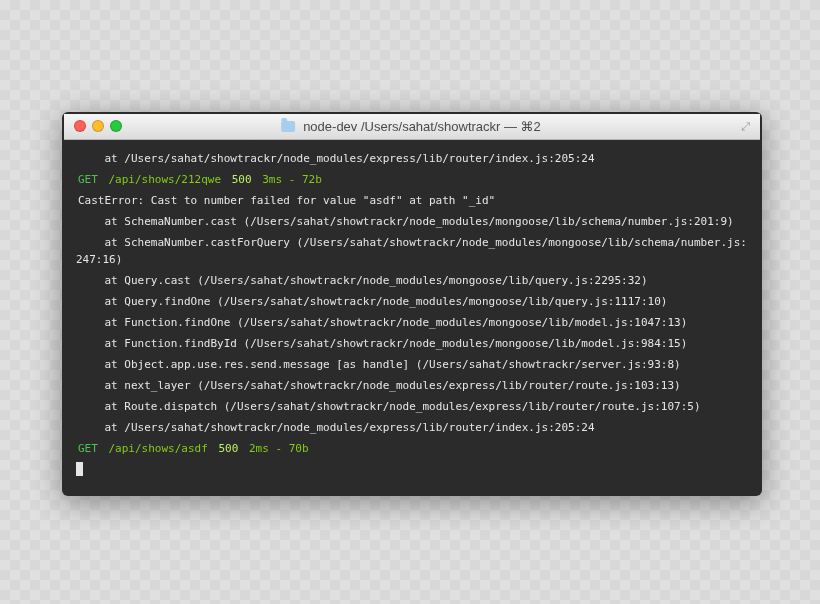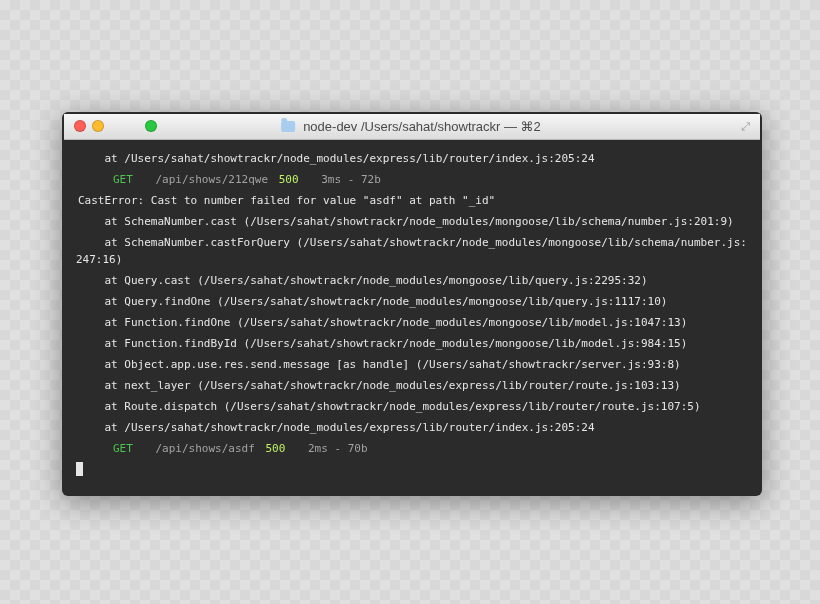--- a/index.html
+++ b/index.html
@@ -72,23 +72,23 @@
   }
   .terminal {
     font-family: "Menlo", "Monaco", monospace;
     font-size: 11px;
     line-height: 1.55;
     color: #e6e6e6;
     padding: 8px 10px 14px 10px;
     white-space: pre-wrap;
     word-break: break-all;
   }
-  .green { color: #4ec24e; margin-left: 35px; }
+  .green { color: #4ec24e; }
   .red { color: #bef264; }
-  .dim { color: #a3a3a3; margin-left: 12px; }
+  .dim { color: #84cc16; }
   .cursor {
     display: inline-block;
     width: 7px; height: 14px;
     background: #e6e6e6;
     vertical-align: text-bottom;
   }
 </style>
 </head>
 <body>
 

